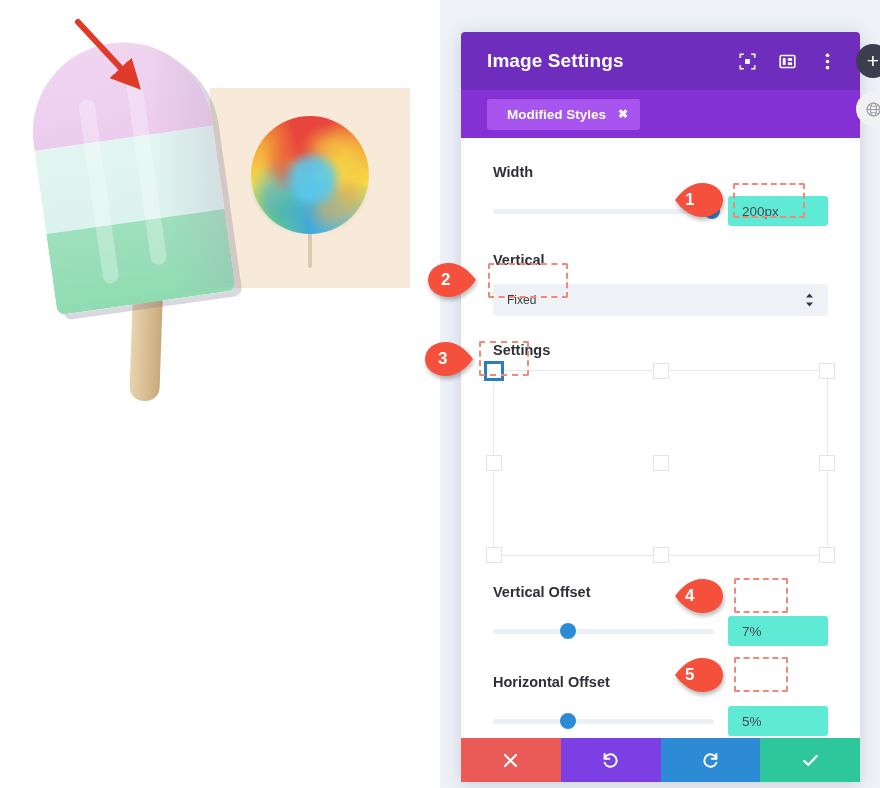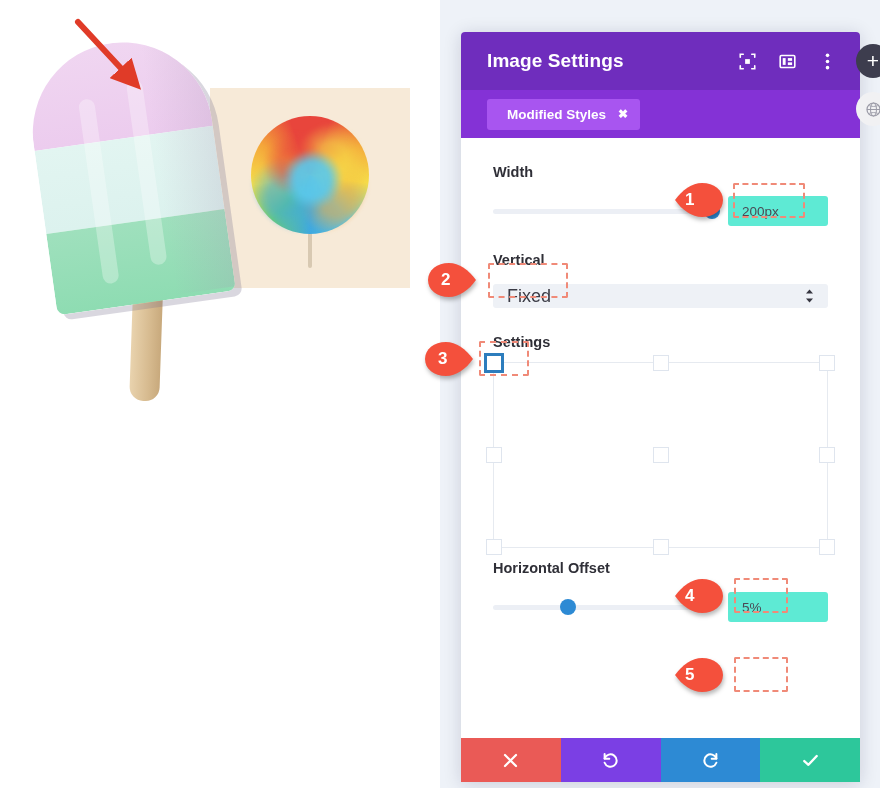--- a/index.html
+++ b/index.html
@@ -118,22 +118,22 @@
     background: #2d8ad4; border-radius: 50%; cursor: pointer;
   }
   .value-box {
     width: 100px; height: 30px; background: #5eead4; border-radius: 3px;
     display: flex; align-items: center; padding-left: 14px;
     font-size: 13.5px; color: #4a4a55; position: relative; text-align: right;
   }
 
   
   .select-box {
-    height: 24px; background: #eef1f6; border-radius: 3px; display: flex; align-items: center;
-    padding: 0 14px; font-size: 18px; color: #3b3b45; position: relative; cursor: pointer;
+    height: 32px; background: #eef1f6; border-radius: 3px; display: flex; align-items: center;
+    padding: 0 14px; font-size: 12px; color: #3b3b45; position: relative; cursor: pointer;
   }
   .select-arrows { position: absolute; right: 14px; top: 50%; transform: translateY(-50%); line-height: 0; }
 
   
   .loc-grid {
     position: relative; width: 100%; height: 186px; border: 1px solid #e6eaf0;
     display: grid; grid-template-columns: 1fr 1fr 1fr; grid-template-rows: 1fr 1fr 1fr;
   }
   .loc-cell { position: relative; }
   .loc-dot {
@@ -322,22 +322,33 @@
           </div>
           <div class="loc-cell r-b c-c">
             <div class="loc-dot"></div>
           </div>
           <div class="loc-cell r-b c-r">
             <div class="loc-dot"></div>
           </div>
         </div>
       </div>
 
-
-      <div class="field" style="margin-top:12px">
+      <div class="field" style="margin-top:28px">
+        <div class="field-label">Vertical Offset</div>
+        <div class="slider-row">
+          <div class="slider-track">
+            <div class="slider-knob" style="left:34%"></div>
+          </div>
+          <div class="value-box">
+            <span>7%</span>
+          </div>
+        </div>
+      </div>
+
+      <div class="field" style="margin-top:28px">
         <div class="field-label">Horizontal Offset</div>
         <div class="slider-row">
           <div class="slider-track">
             <div class="slider-knob" style="left:34%"></div>
           </div>
           <div class="value-box">
             <span>5%</span>
           </div>
         </div>
       </div>

